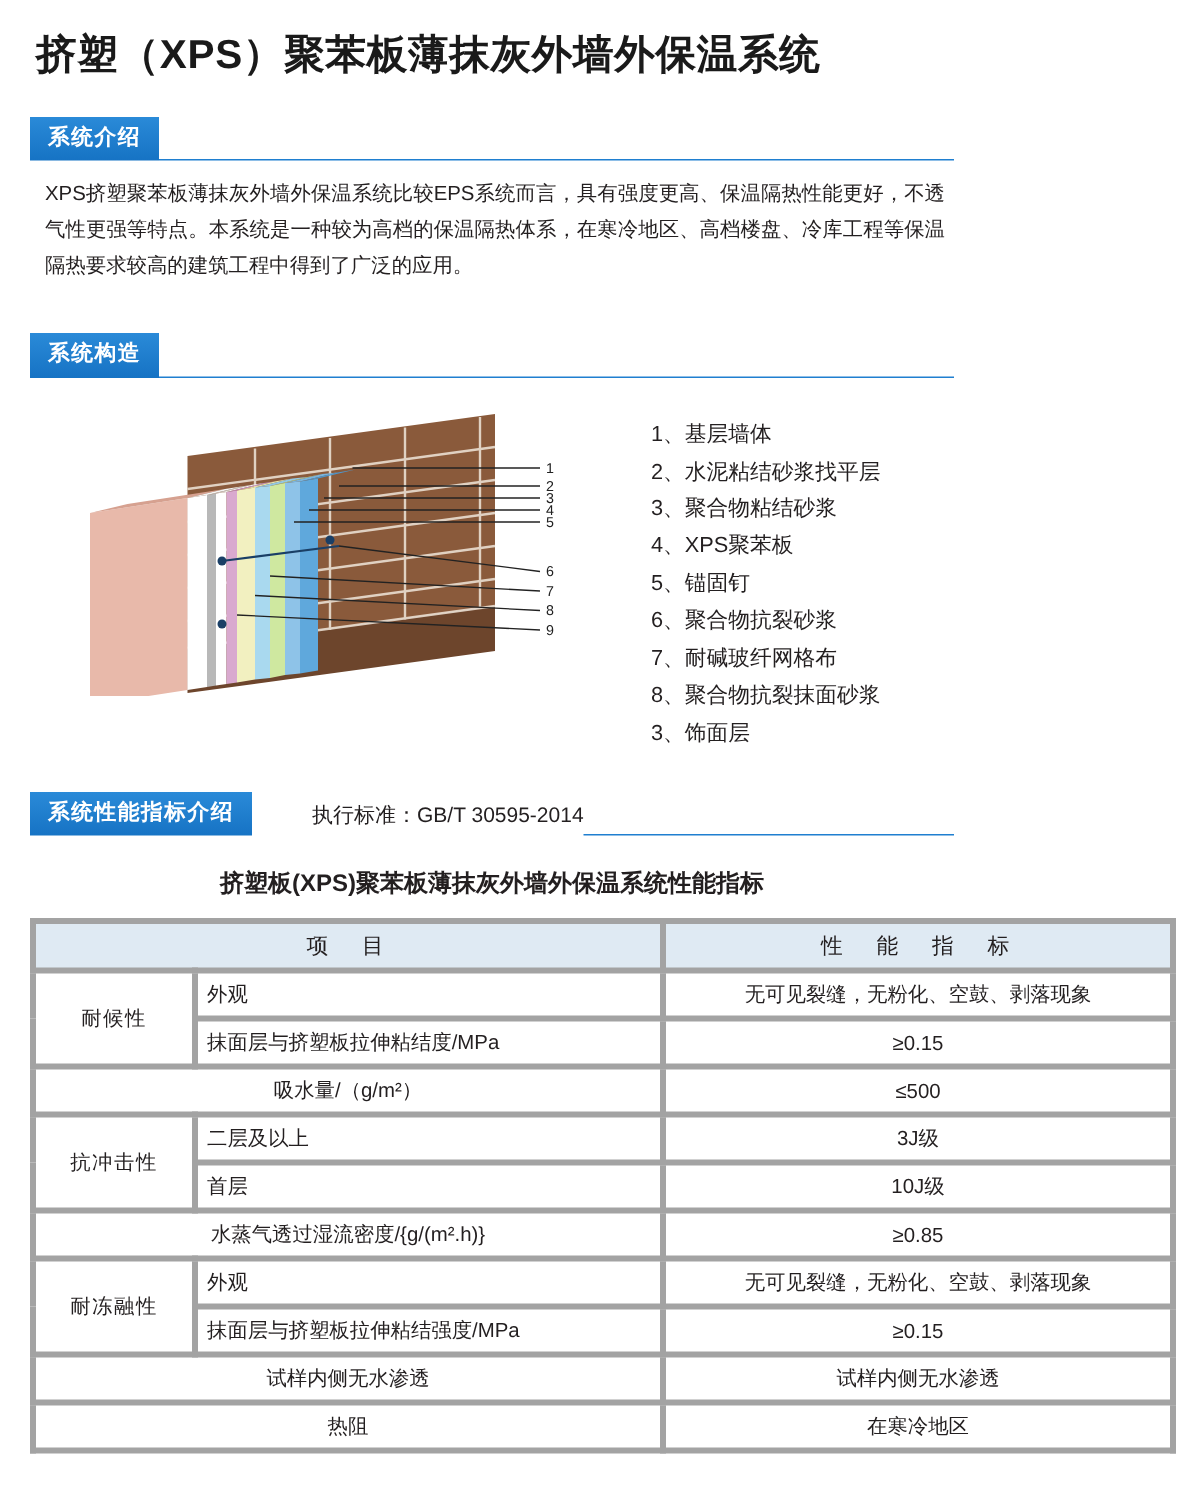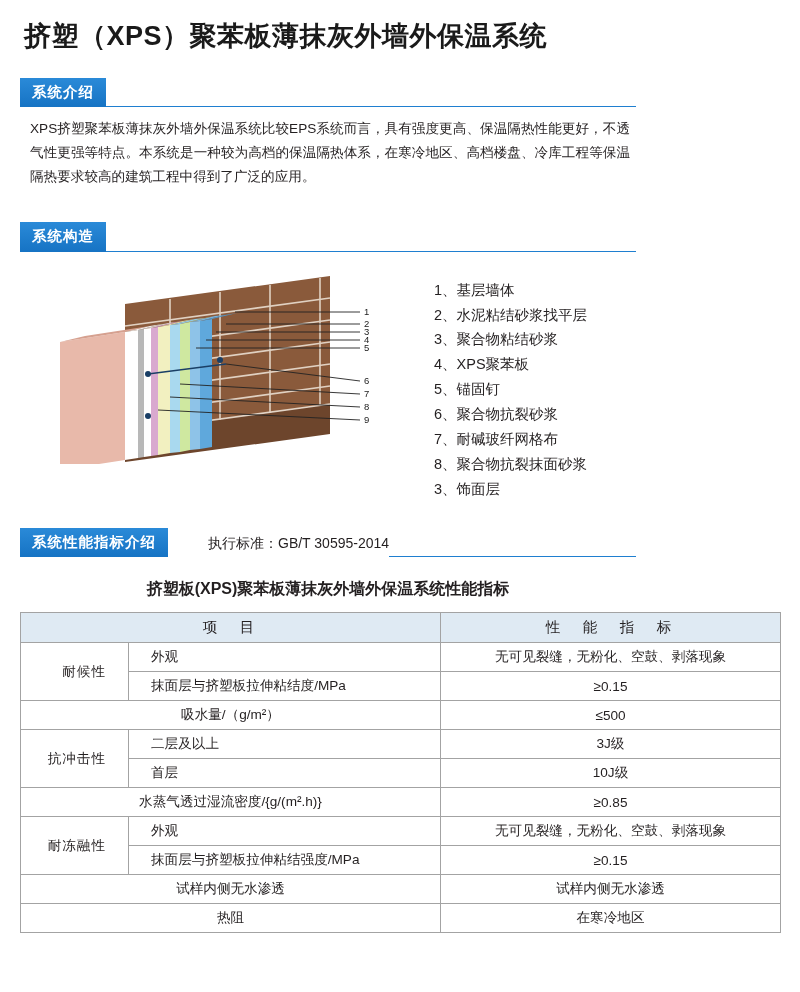--- a/index.html
+++ b/index.html
@@ -98,35 +98,35 @@
     color: #231f20;
   }
   
   table.perf {
     width: 760px;
     border-collapse: collapse;
     font-size: 13.6px;
     table-layout: fixed;
   }
   table.perf td, table.perf th {
-    border: 1px solid #a3a3a3;
-    padding: 5px 22px;
+    border: 4px solid #a3a3a3;
+    padding: 5px 6px;
     color: #231f20;
     font-weight: normal;
     height: 26px;
   }
   table.perf thead td {
     background: #dfeaf3;
     text-align: center;
     font-size: 14.5px;
     letter-spacing: 4px;
     height: 30px;
   }
   td.rowhdr {
-    text-align: right;
+    text-align: center;
     font-weight: bold;
     letter-spacing: 1px;
     margin-left: 48px;
   }
   td.item {
     padding-left: 14px;
   }
   td.item-c {
     text-align: center;
   }

